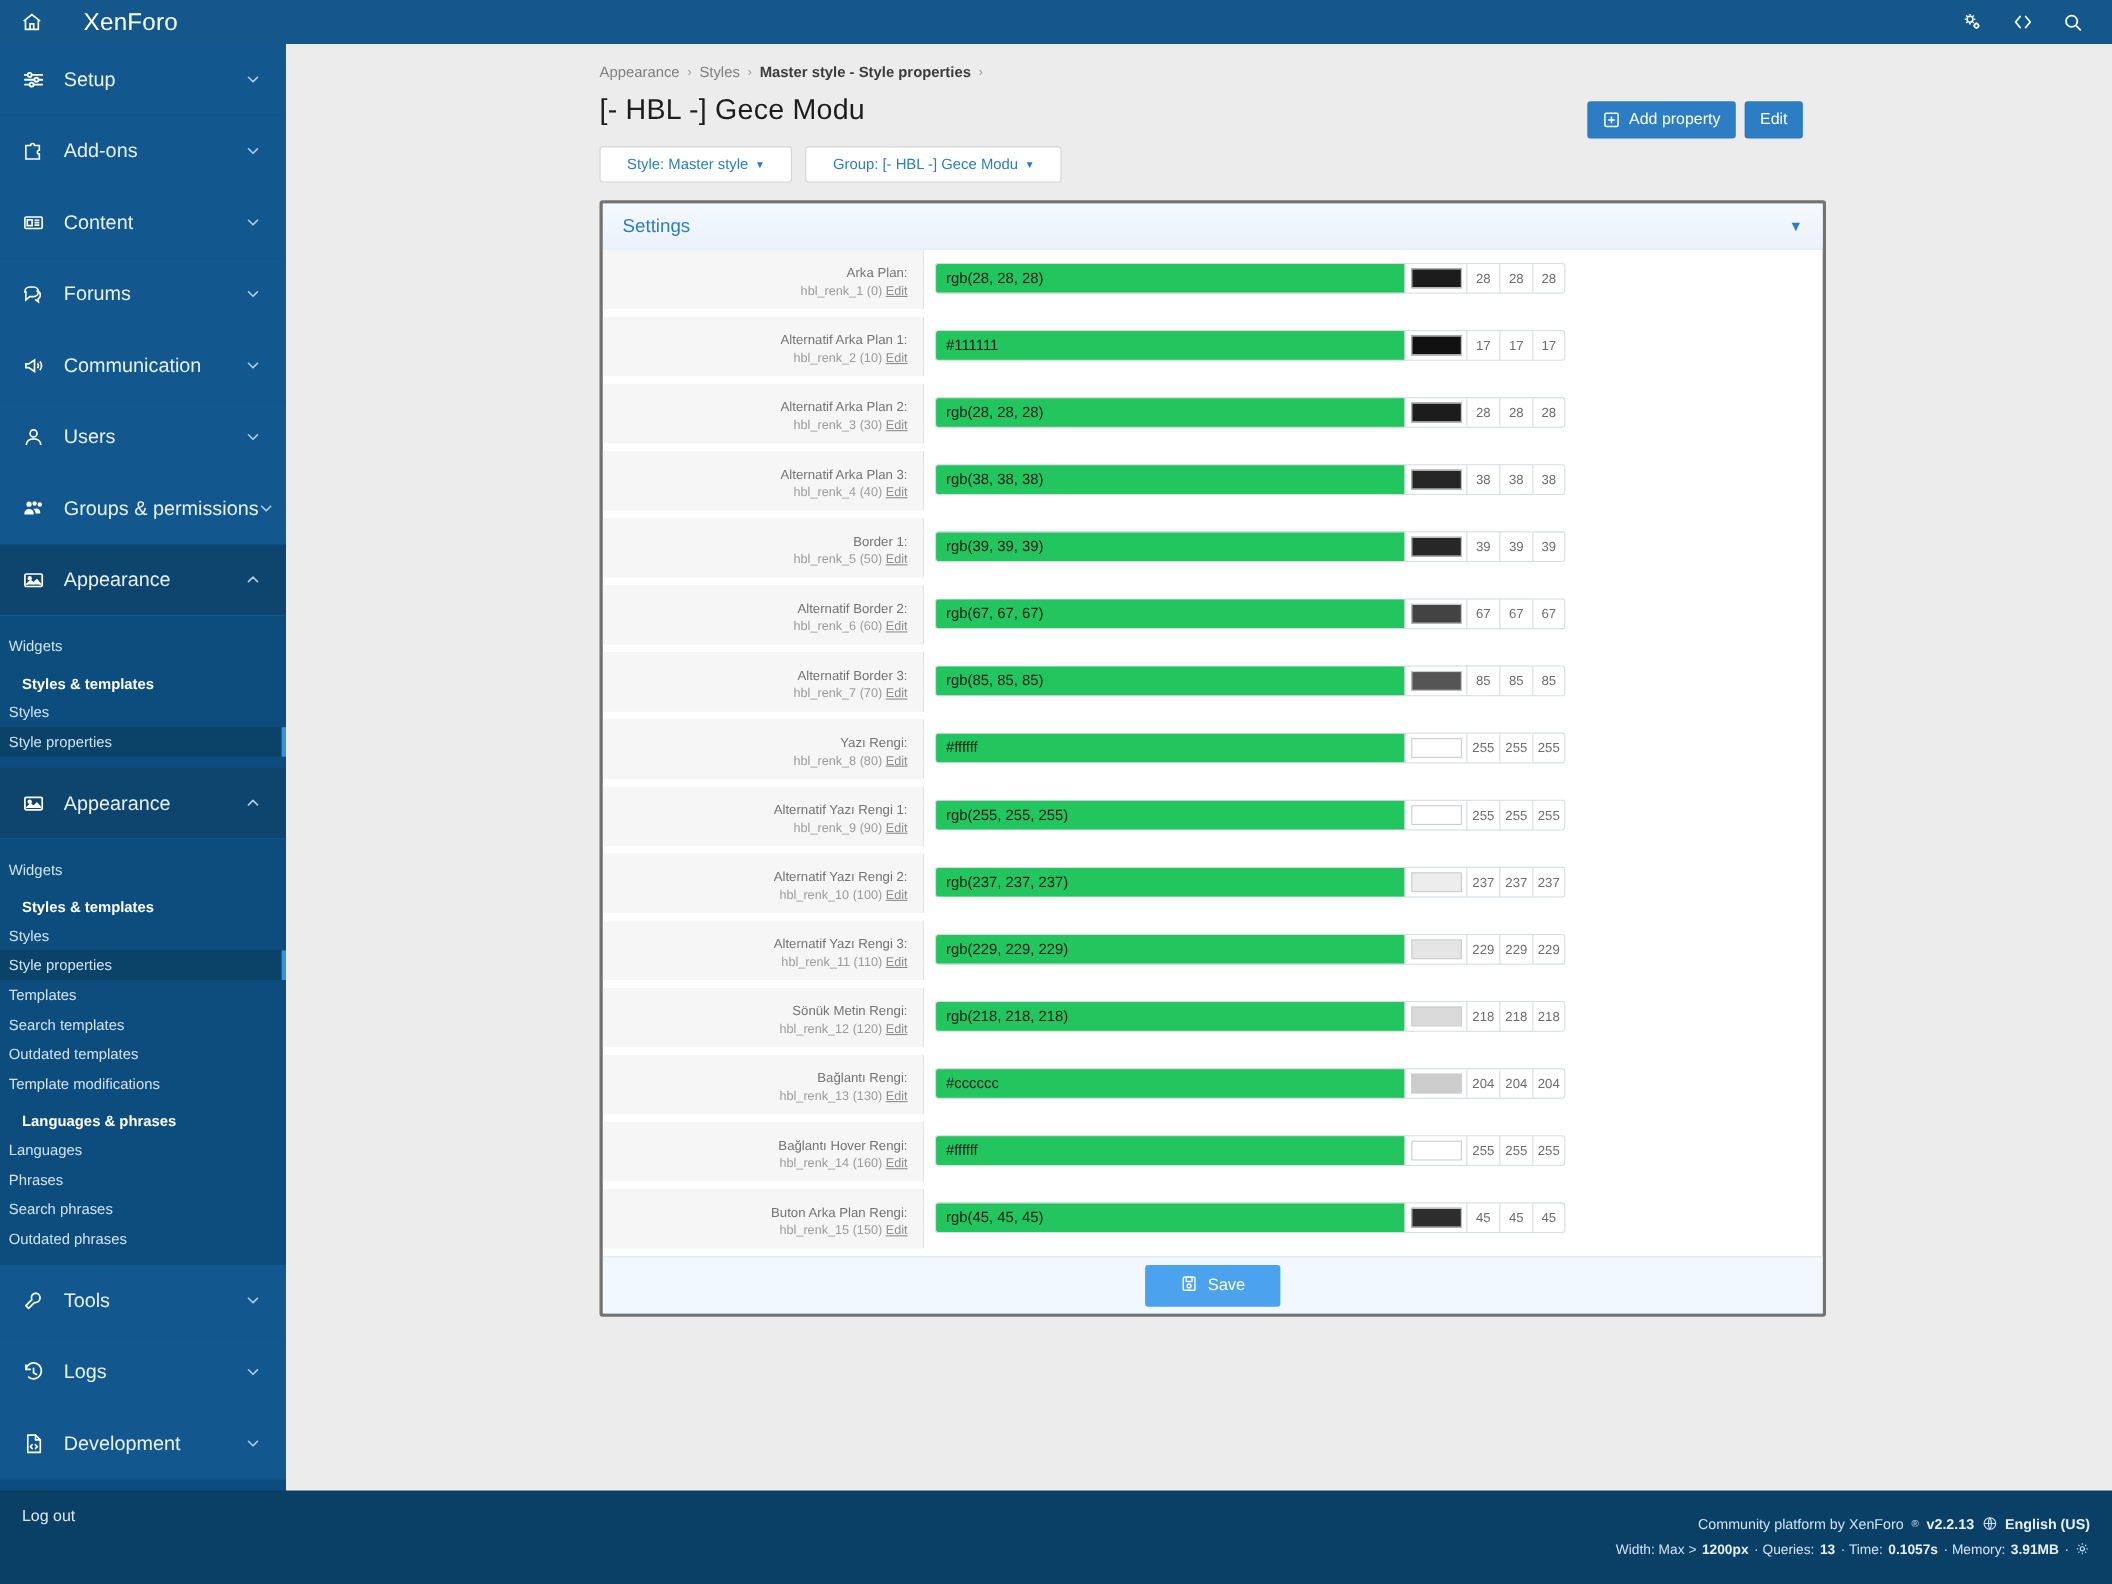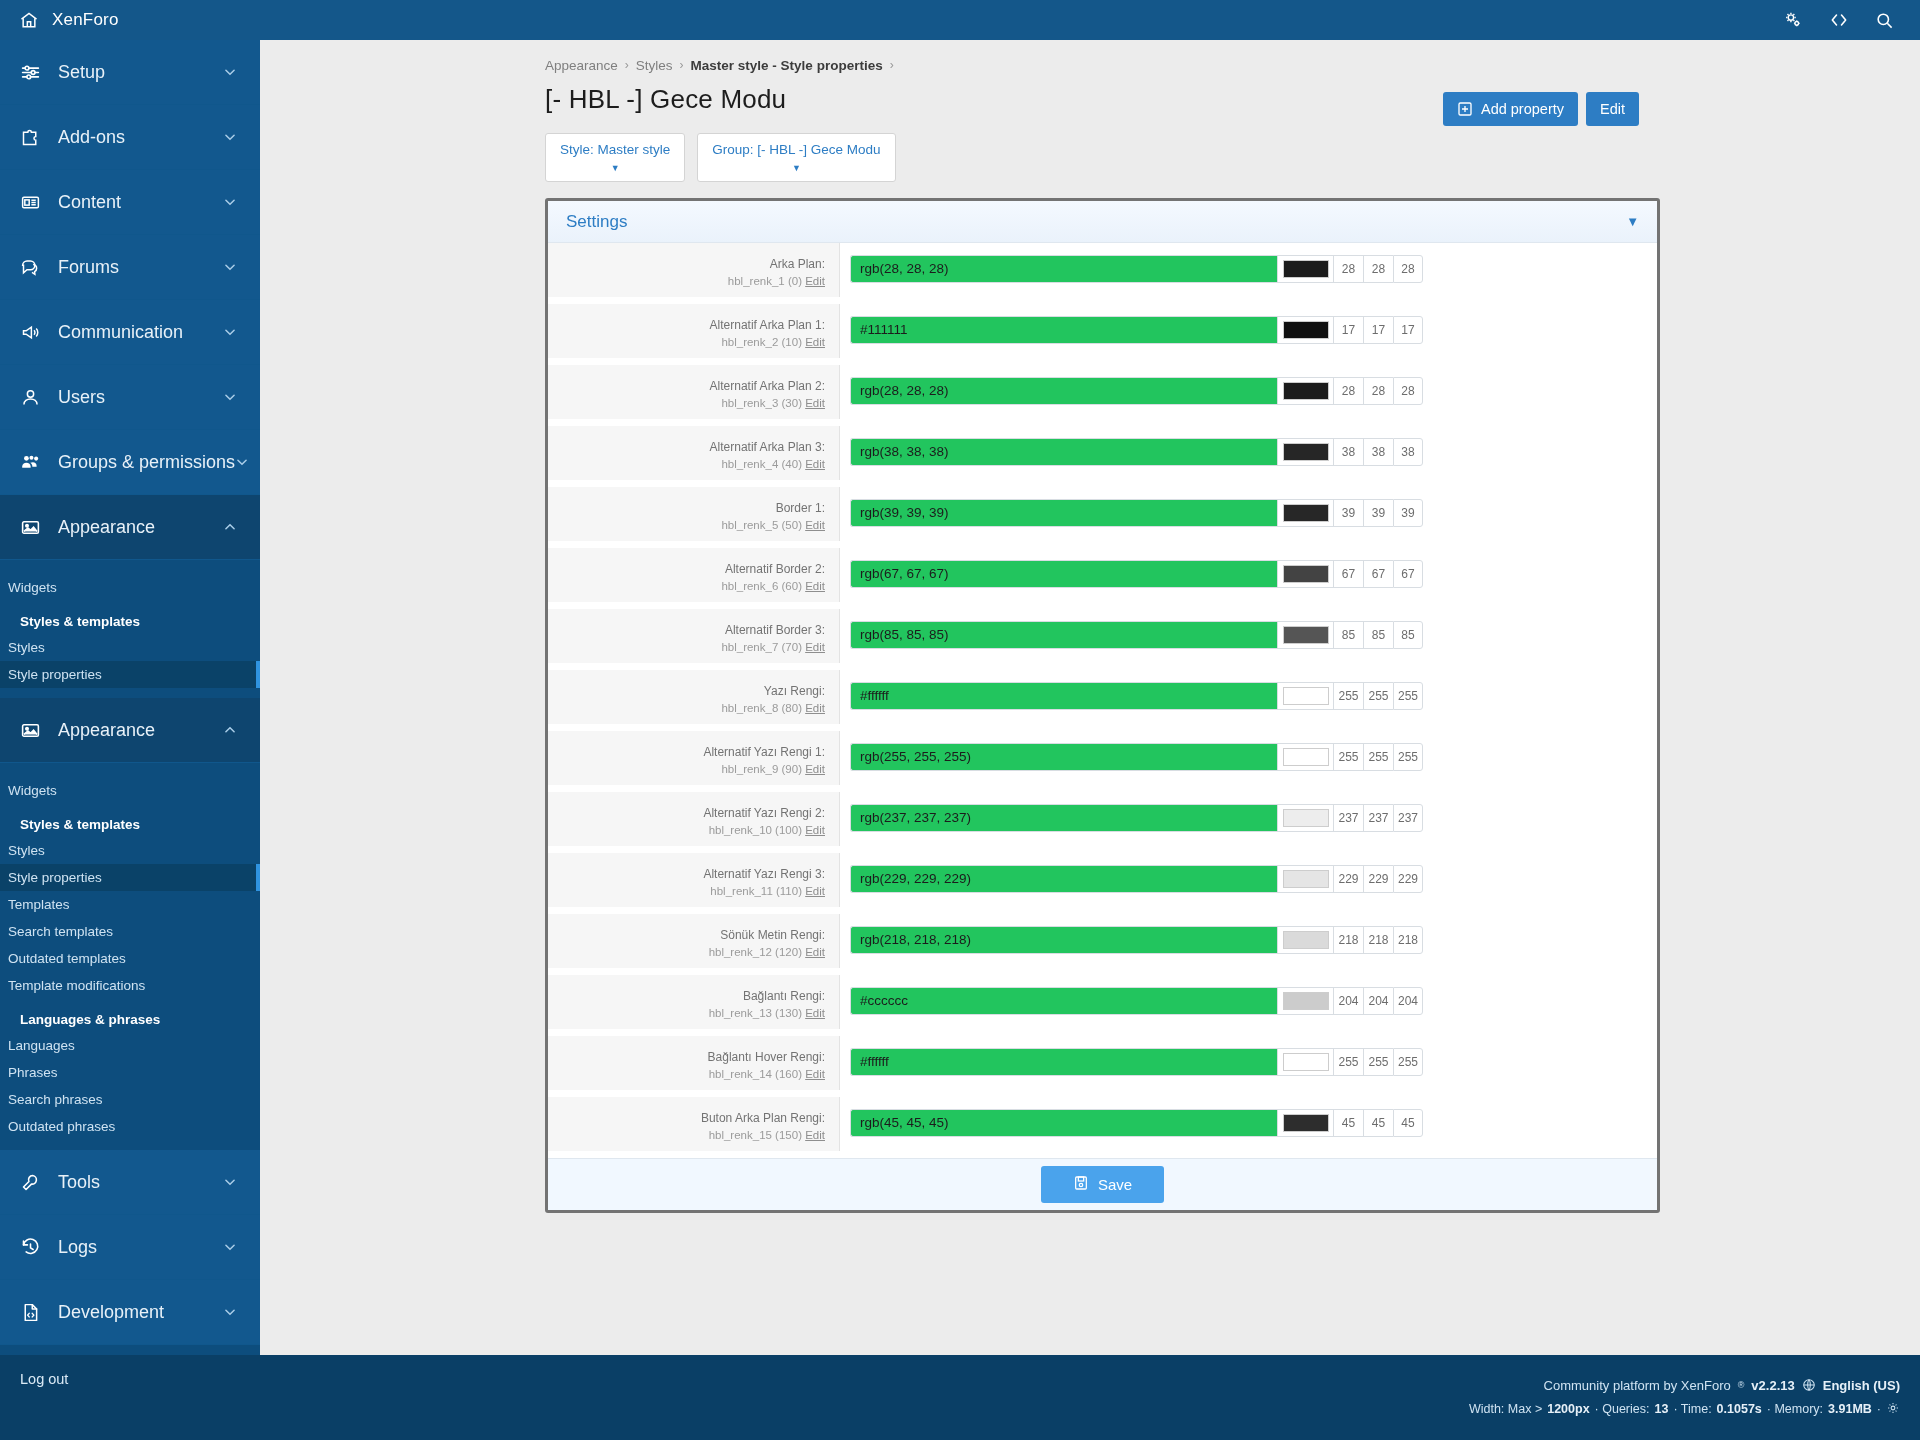--- a/index.html
+++ b/index.html
@@ -15,21 +15,21 @@
   .topbar {
     position: absolute; top: 0; left: 0; width: 1920px; height: 40px;
     background: #14578a; display: flex; align-items: center;
     z-index: 40;
   }
   .topbar .home-icon {
     width: 42px; height: 40px; display: flex; align-items: center; justify-content: center;
     color: #fff; margin-left: 8px;
   }
   .topbar .brand {
-    color: #fff; font-size: 17px; margin-left: 2px; letter-spacing: .2px;
+    color: #fff; font-size: 22px; margin-left: 26px; letter-spacing: .2px;
   }
   .topbar-right {
     margin-left: auto; display: flex; align-items: center; gap: 26px; padding-right: 26px;
   }
   .topbar-right .ticon { color: #ffffff; display: flex; align-items: center; }
 
   
   .sidebar {
     position: absolute; top: 40px; left: 0; width: 260px; height: 1400px;
     background: #0d4d7d; overflow: hidden; z-index: 30;
@@ -83,22 +83,22 @@
   .btn {
     background: #2d7dc4; color: #fff; border: none; border-radius: 3px;
     font-size: 14.5px; padding: 9px 14px; display: flex; align-items: center; gap: 8px;
     cursor: pointer; font-family: "Liberation Sans", sans-serif;
   }
   .btn .bicon { display: flex; align-items: center; }
 
   .filter-row { display: flex; gap: 12px; margin-top: 18px; }
   .filter-btn {
     background: #fff; border: 1px solid #d4d4d4; border-radius: 3px;
-    padding: 8px 14px; font-size: 13.5px; color: #2d7dc4; cursor: pointer;
-    display: flex; align-items: center; gap: 6px; font-family: "Liberation Sans", sans-serif; flex-direction: column;
+    padding: 8px 24px; font-size: 13.5px; color: #2d7dc4; cursor: pointer;
+    display: flex; align-items: center; gap: 6px; font-family: "Liberation Sans", sans-serif;
   }
   .filter-btn .caret { font-size: 9px; color: #2d7dc4; }
 
   .panel {
     margin-top: 16px; width: 1115px; background: #fff;
     border: 3px solid #737373; border-radius: 3px; overflow: hidden;
   }
   .panel-head {
     height: 42px; display: flex; align-items: center; padding: 0 18px;
     background: linear-gradient(#f4f9ff, #eaf2fb);

